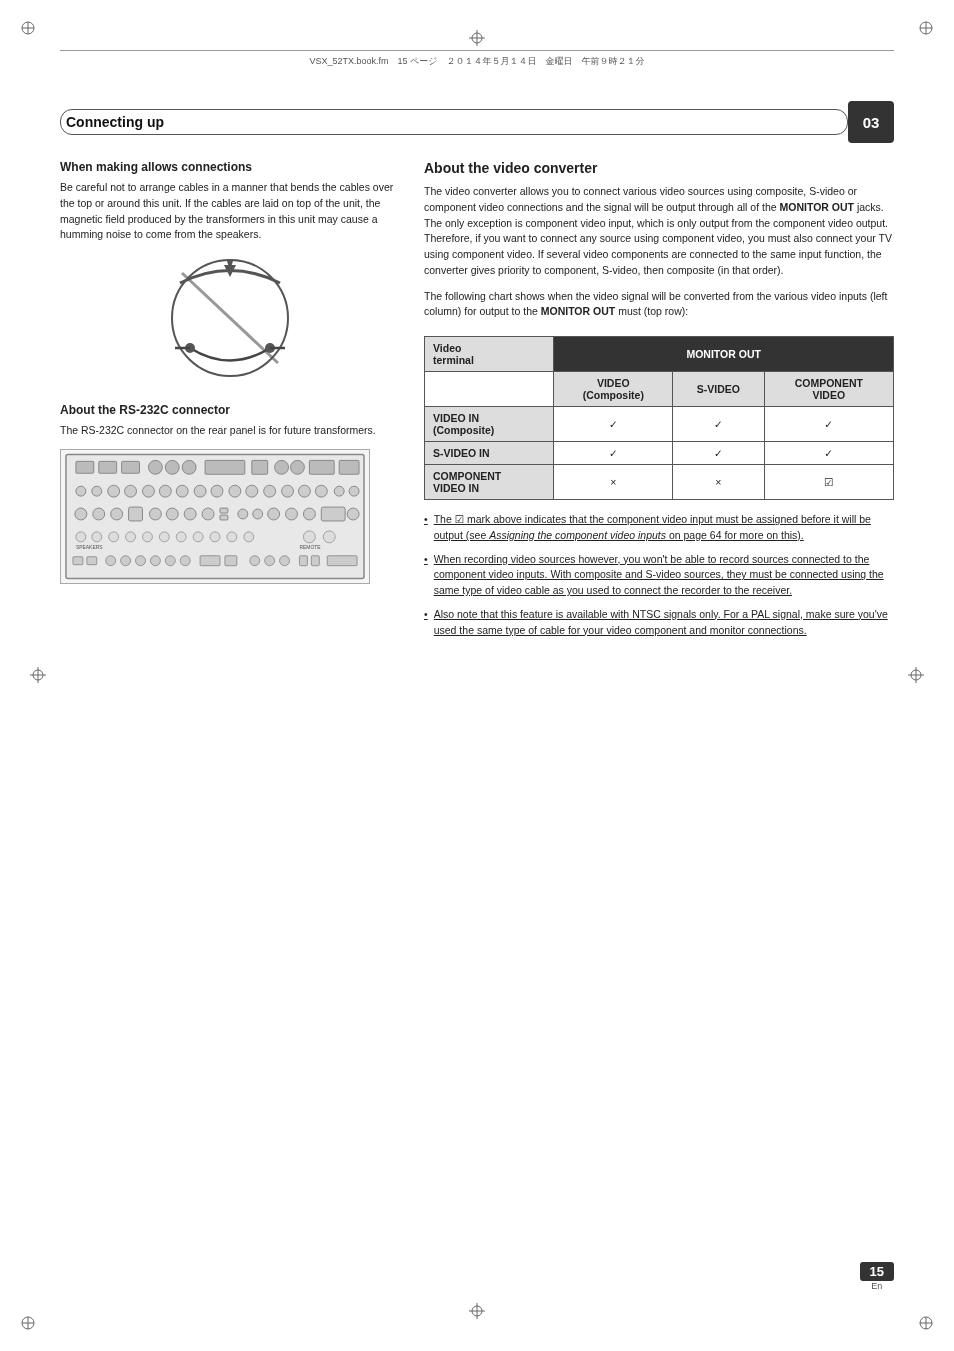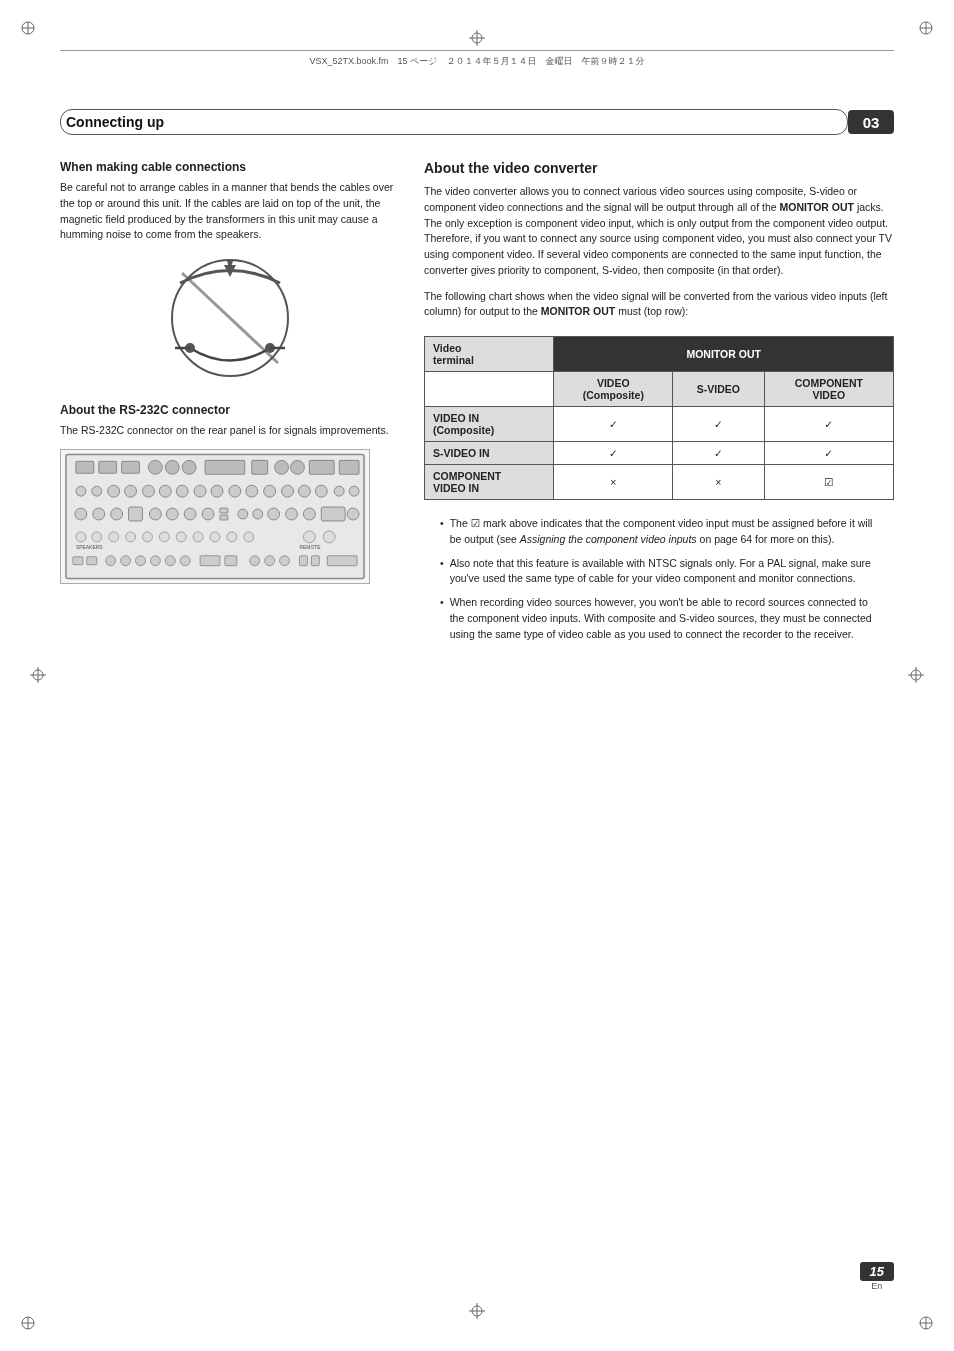--- a/index.html
+++ b/index.html
@@ -58,21 +58,21 @@
       color: #111;
       background: #fff;
       flex: 1;
     }
     .section-number {
       background: #333;
       color: #fff;
       font-size: 15px;
       font-weight: bold;
       width: 46px;
-      height: 24px;
+      height: 42px;
       display: flex;
       align-items: center;
       justify-content: center;
       border-radius: 4px;
       margin-left: auto;
     }
 
     
     .main-content {
       position: absolute;
@@ -175,21 +175,22 @@
       background: #ddd;
       text-align: left;
       font-weight: bold;
       vertical-align: bottom;
     }
 
     
     .bullet-list {
       list-style: none;
       padding: 0;
-      margin: 16px;
+      margin: 0;
+      text-decoration: underline;
     }
     .bullet-list li {
       display: flex;
       gap: 6px;
       margin-bottom: 8px;
       font-size: 10.5px;
       line-height: 1.5;
     }
     .bullet-list li::before {
       content: "•";
@@ -207,21 +208,20 @@
       right: 60px;
       text-align: right;
     }
     .page-number .num {
       background: #333;
       color: #fff;
       font-size: 13px;
       font-weight: bold;
       padding: 2px 10px;
       border-radius: 3px;
-      font-style: italic;
     }
     .page-number .en {
       font-size: 9px;
       color: #555;
       display: block;
       text-align: center;
       margin-top: 2px;
     }
 
     
@@ -325,21 +325,21 @@
   <div class="section-header-box">
     <span>Connecting up</span>
   </div>
   <div class="section-number">03</div>
 </div>
 
 <div class="main-content">
 
   <div class="left-col">
 
-    <div class="section-title">When making cable connections</div>
+    <div class="section-title">When making allows connections</div>
     <div class="body-text">Be careful not to arrange cables in a manner that bends the cables over the top or around this unit. If the cables are laid on top of the unit, the magnetic field produced by the transformers in this unit may cause a humming noise to come from the speakers.</div>
 
     <div class="cable-diagram">
       <svg viewBox="0 0 220 130" width="220" height="130">
 
         <circle cx="110" cy="65" r="58" fill="none" stroke="#555" stroke-width="2"></circle>
 
         <path d="M 60,30 Q 110,5 160,30" fill="none" stroke="#555" stroke-width="3"></path>
 
         <line x1="110" y1="7" x2="110" y2="18" stroke="#555" stroke-width="2" marker-end="url(#arr)"></line>
@@ -357,21 +357,21 @@
         <defs>
           <marker id="arr" markerWidth="6" markerHeight="6" refX="3" refY="3" orient="auto">
             <path d="M0,0 L6,3 L0,6 Z" fill="#555"></path>
           </marker>
         </defs>
       </svg>
     </div>
 
     <div class="rs232-section">
       <div class="section-title">About the RS-232C connector</div>
-      <div class="body-text">The RS-232C connector on the rear panel is for signals improvements.</div>
+      <div class="body-text">The RS-232C connector on the rear panel is for future transformers.</div>
 
       <div class="rear-panel-diagram">
         <svg viewBox="0 0 310 135" width="310" height="135">
 
           <rect x="5" y="5" width="300" height="125" rx="2" fill="#e8e8e8" stroke="#888" stroke-width="1.5"></rect>
 
           <g fill="#bbb" stroke="#777" stroke-width="0.8">
 
             <rect x="15" y="12" width="18" height="12" rx="1"></rect>
             <rect x="38" y="12" width="18" height="12" rx="1"></rect>
@@ -520,24 +520,24 @@
           <td>☑</td>
         </tr>
       </tbody>
     </table>
 
     <ul class="bullet-list">
       <li>
         <span>The ☑ mark above indicates that the component video input must be assigned before it will be output (see <span class="italic">Assigning the component video inputs</span> on page 64 for more on this).</span>
       </li>
       <li>
-        <span>Also note that this feature is available with NTSC signals only. For a PAL signal, make sure you've used the same type of cable for your video component and monitor connections.</span>
+        <span>When recording video sources however, you won't be able to record sources connected to the component video inputs. With composite and S-video sources, they must be connected using the same type of video cable as you used to connect the recorder to the receiver.</span>
       </li>
       <li>
-        <span>When recording video sources however, you won't be able to record sources connected to the component video inputs. With composite and S-video sources, they must be connected using the same type of video cable as you used to connect the recorder to the receiver.</span>
+        <span>Also note that this feature is available with NTSC signals only. For a PAL signal, make sure you've used the same type of cable for your video component and monitor connections.</span>
       </li>
     </ul>
 
   </div>
 </div>
 
 <div class="page-number">
   <span class="num">15</span>
   <span class="en">En</span>
 </div>

